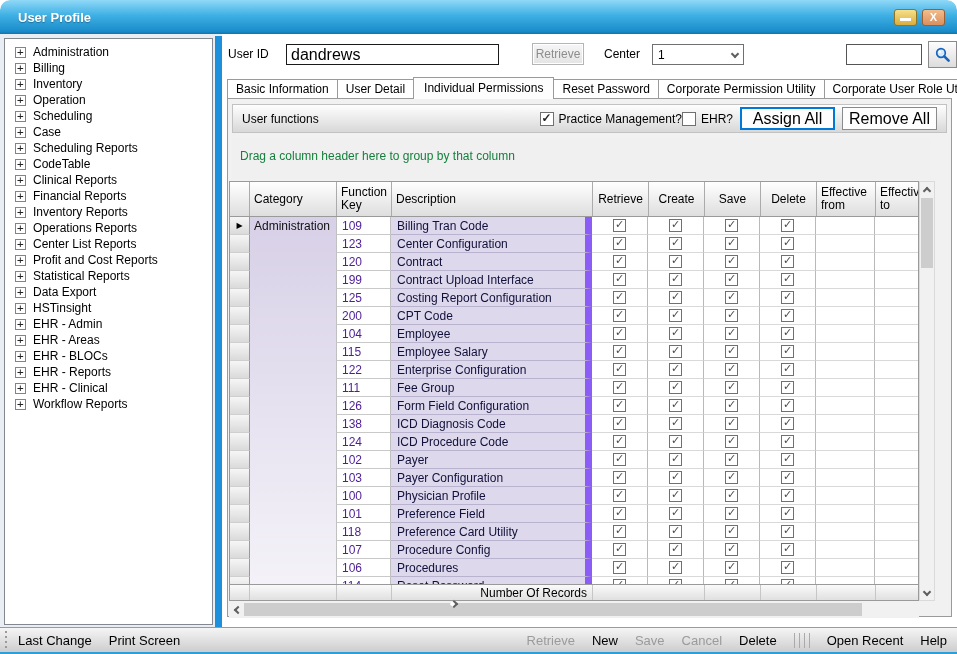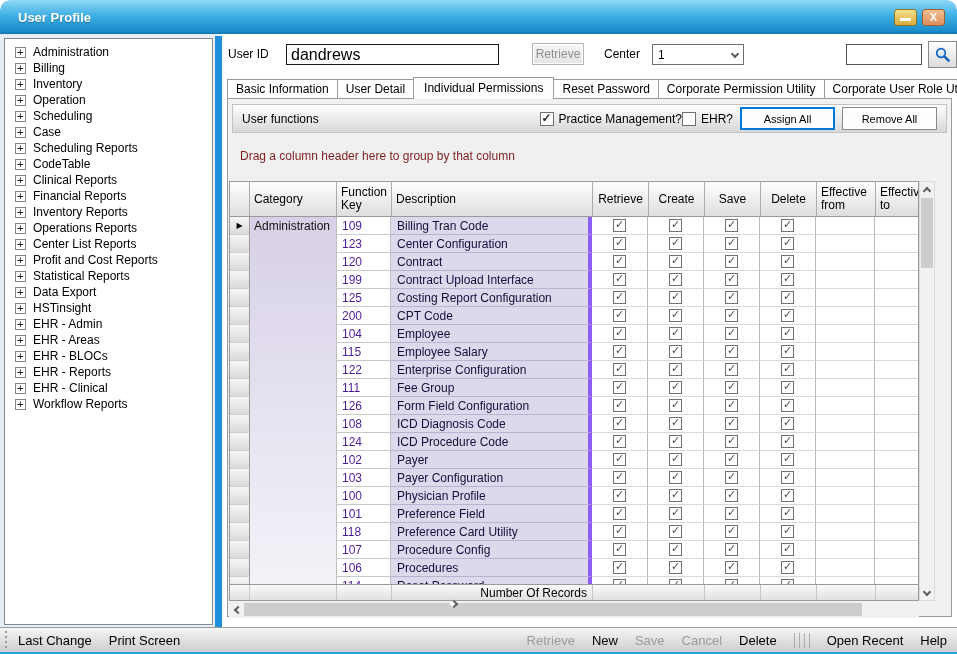--- a/index.html
+++ b/index.html
@@ -44,38 +44,38 @@
   .tab.active { height:22px; line-height:21px; background:#fdfdfd; position:relative; z-index:2; margin-bottom:-1px; padding:0 10px; }
 
   
   .panel { position:absolute; top:64px; left:5px; right:5px; bottom:10px; border:1px solid #9a9a9a; background:#f1f1f1; }
   .uf-bar { position:absolute; top:5px; left:4px; right:4px; height:29px; background:linear-gradient(#fefefe,#d8d8d8); border:1px solid #c2c2c2; display:flex; align-items:center; padding:0 9px; font-size:12px; }
   .uf-label { flex:1; }
   .cbx { display:inline-block; width:14px; height:14px; background:#fff; border:1px solid #707070; position:relative; vertical-align:middle; flex:none; }
   .cbx.checked::after { content:"✓"; position:absolute; left:1px; top:-2px; font-size:12px; font-weight:bold; color:#222; }
   .uf-check { display:flex; align-items:center; margin-left:0; }
   .uf-check .cb-label { margin-left:5px; }
-  .uf-btn { width:95px; height:23px; margin-left:7px; background:#fdfdfd; border:1px solid #8a8a8a; font-size:11px; font-family:"Liberation Sans",sans-serif; }
+  .uf-btn { width:95px; height:23px; margin-left:7px; background:#fdfdfd; border:1px solid #8a8a8a; font-size:16px; font-family:"Liberation Sans",sans-serif; }
   .uf-btn.primary { border:2px solid #0078d7; }
-  .group-hint { position:absolute; top:39px; left:4px; right:20px; height:42px; background:#f0f0f0; font-size:12px; padding:11px 0 0 8px; color:#7f1d1d; }
+  .group-hint { position:absolute; top:39px; left:4px; right:20px; height:42px; background:#f0f0f0; font-size:12px; padding:11px 0 0 8px; color:#15803d; }
 
   
   .grid { position:absolute; top:82px; left:1px; }
   .grid-main { width:690px; border:1px solid #9a9a9a; background:#fff; }
   .grid-header { display:flex; width:688px; height:35px; overflow:hidden; background:linear-gradient(#ffffff,#dedede); border-bottom:1px solid #9a9a9a; }
   .gh-cell { flex:none; border-right:1px solid #ababab; font-size:12px; padding:1px 4px; display:flex; align-items:center; color:#000; overflow:hidden; line-height:13px; }
   .gh-cell.center { justify-content:center; padding:1px 2px; }
   .grid-body { position:relative; width:688px; height:367px; overflow:hidden; }
   .cat-block { position:absolute; left:20px; top:0; width:87px; height:100%; background:linear-gradient(#d7d0e7,#f4f2f8); border-right:1px solid #c0c0c0; }
   .grid-row { display:flex; height:18px; position:relative; width:706px; }
   .cell { flex:none; font-size:12px; overflow:hidden; white-space:nowrap; }
   .c-ind { width:20px; background:linear-gradient(#f6f6f6,#dadada); border-right:1px solid #9a9a9a; border-bottom:1px solid #cfcfcf; display:flex; align-items:center; justify-content:center; font-size:8px; color:#000; }
   .c-cat { width:87px; padding:2px 4px; color:#111; }
   .c-key { width:55px; background:#fff; border-right:1px solid #c0c0c0; border-bottom:1px solid #c9c9c9; border-left:1px solid #c0c0c0; margin-left:-1px; padding:2px 5px; color:#4c1d95; }
-  .c-desc { width:201px; background:#ded8ec; border-right:4px solid #8b5cf6; border-bottom:1px solid #b9b3cf; padding:2px 6px; color:#10103a; }
+  .c-desc { width:201px; background:#ded8ec; border-right:7px solid #8b5cf6; border-bottom:1px solid #b9b3cf; padding:2px 6px; color:#10103a; }
   .c-chk { width:56px; background:#fff; border-right:1px solid #b9b9b9; border-bottom:1px solid #d9d9d9; display:flex; align-items:center; justify-content:center; }
   .c-eff { width:59px; background:#fff; border-right:1px solid #b9b9b9; border-bottom:1px solid #d9d9d9; }
   .c-eff2 { width:60px; background:#fff; border-right:1px solid #b9b9b9; border-bottom:1px solid #d9d9d9; }
   .grid-cbx { width:13px; height:13px; background:#fff; border:1px solid #707070; position:relative; }
   .grid-cbx.checked::after { content:"✓"; position:absolute; left:1px; top:-2px; font-size:11px; color:#4a4a4a; }
   .grid-footer { display:flex; width:688px; height:16px; background:linear-gradient(#fafafa,#e0e0e0); border-top:1px solid #9a9a9a; font-size:12px; align-items:center; overflow:hidden; }
   .gf-cell { flex:none; height:100%; border-right:1px solid #c6c6c6; display:flex; align-items:center; }
   .gf-label { justify-content:flex-end; padding-right:5px; }
   .gf-value { justify-content:center; }
 
@@ -499,21 +499,21 @@
                   </div>
                   <div class="cell c-chk">
                     <span class="grid-cbx checked"></span>
                   </div>
                   <div class="cell c-eff"></div>
                   <div class="cell c-eff2"></div>
                 </div>
                 <div class="grid-row">
                   <div class="cell c-ind"></div>
                   <div class="cell c-cat"></div>
-                  <div class="cell c-key">108</div>
+                  <div class="cell c-key">138</div>
                   <div class="cell c-desc">ICD Diagnosis Code</div>
                   <div class="cell c-chk">
                     <span class="grid-cbx checked"></span>
                   </div>
                   <div class="cell c-chk">
                     <span class="grid-cbx checked"></span>
                   </div>
                   <div class="cell c-chk">
                     <span class="grid-cbx checked"></span>
                   </div>

